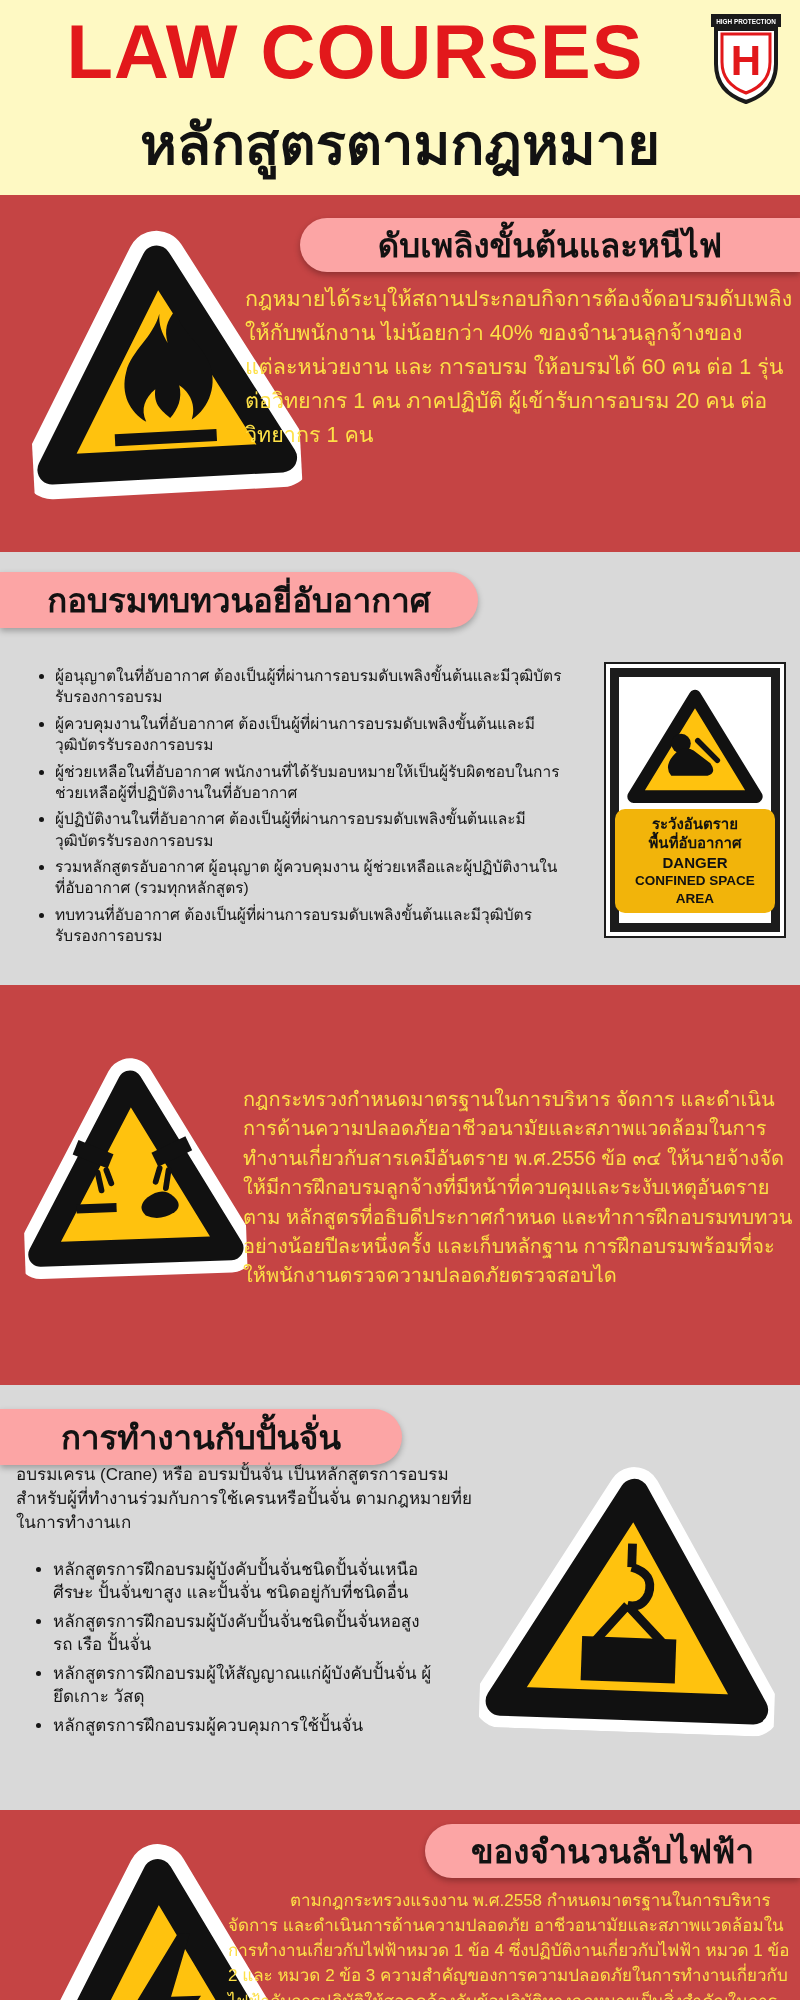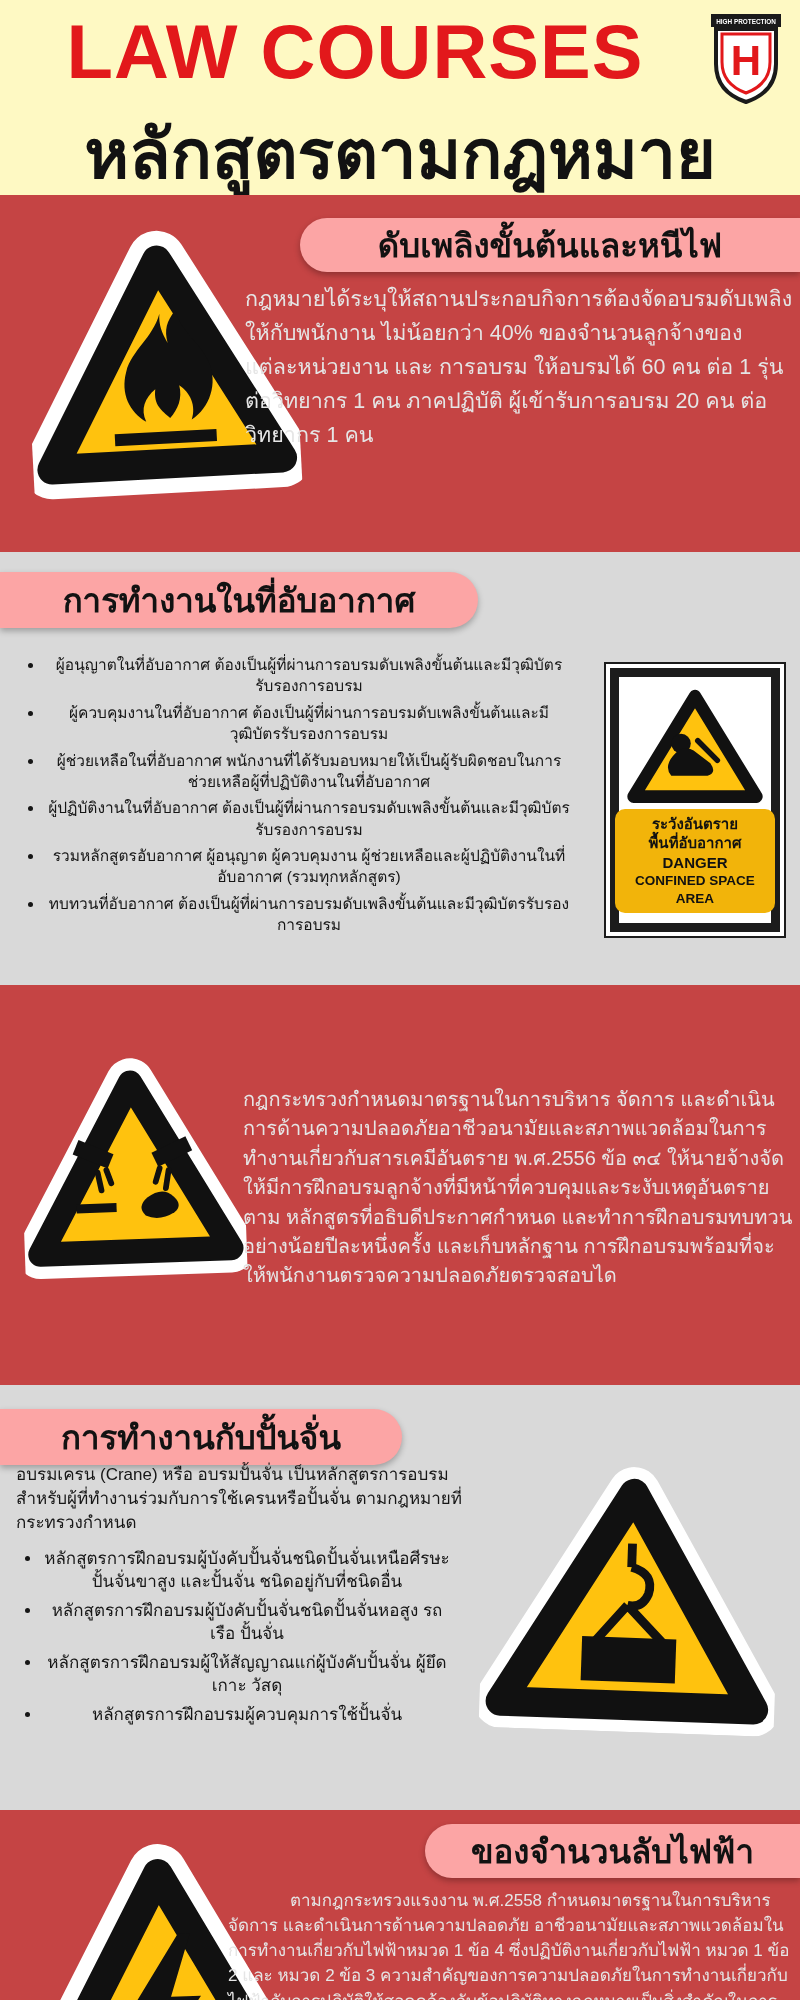--- a/index.html
+++ b/index.html
@@ -7,33 +7,33 @@
         font-family:"Liberation Sans","DejaVu Sans",sans-serif;}
   .sec{position:relative;width:800px;overflow:hidden;}
   .red{background:#c54444;}
   .gray{background:#d9d9d9;}
 
   
   .header{height:195px;background:#fef9c3;}
   .law-title{position:absolute;left:0;top:8px;width:710px;text-align:center;
              font-size:76px;font-weight:800;letter-spacing:1px;color:#e2181b;}
   .subtitle{position:absolute;left:0;top:100px;width:800px;text-align:center;
-            font-size:68px;font-weight:800;color:#121212;}
+            font-size:56px;font-weight:800;color:#121212;}
   .logo{position:absolute;right:18px;top:12px;}
 
   
   .pill{position:absolute;background:#fca5a5;display:flex;align-items:center;justify-content:center;
         font-weight:800;color:#121212;box-shadow:0 3px 6px rgba(0,0,0,.28);}
   .pill-left{border-radius:40px 0 0 40px;right:0;}
   .pill-right{border-radius:0 40px 40px 0;left:0;}
   .pill-txt{font-size:33px;white-space:nowrap;}
 
-  .body-txt{position:absolute;color:#e5e5e5;}
+  .body-txt{position:absolute;color:#fde047;}
   .dark-txt{color:#161616;}
-  ul.blist{margin:4px;padding:0 0 0 22px;text-align:center;}
+  ul.blist{margin:15px;padding:0 0 0 22px;}
   ul.blist li{margin-bottom:5px;}
   .warn-icon{position:absolute;}
 
   
   .sign{position:absolute;background:#fff;border:2px solid #1c1c1c;padding:4px;}
   .sign-inner{border:9px solid #1c1c1c;background:#fff;height:100%;box-sizing:border-box;
               display:flex;flex-direction:column;align-items:center;}
   .sign-yellow{background:#f2b40a;border-radius:10px;width:152px;margin-top:4px;
                padding:6px 4px;text-align:center;color:#111;}
   .sy-th{font-size:15px;font-weight:700;line-height:1.25;}
@@ -68,21 +68,21 @@
         <path d="M50 10 L93 86 L7 86 Z" fill="#ffc20e" stroke="#111" stroke-width="11" stroke-linejoin="round"></path>
         <path d="M50 30 c-3 9 -11 13 -13.5 21 c-2.6 8 .5 15 6.5 19 c-2 -5 0 -9 4 -12 c-1 6 2 8 5 11 c3 -3 5 -7 4 -12 c4 3 6 8 4 13 c7 -4 10.5 -13 7.5 -21 c-3 -8 -9.5 -11 -11.5 -20 c-3.5 4 -4.5 7 -3.5 12 c-2 -4 -3 -7 -2.5 -11 z" fill="#111"></path>
         <rect x="31" y="74" width="38" height="4.5" fill="#111"></rect>
       </svg>
     </div>
     <div class="body-txt" style="left:245px;top:88px;width:548px;font-size:21.5px;line-height:1.58;">กฎหมายได้ระบุให้สถานประกอบกิจการต้องจัดอบรมดับเพลิง ให้กับพนักงาน ไม่น้อยกว่า 40% ของจำนวนลูกจ้างของแต่ละหน่วยงาน และ การอบรม ให้อบรมได้ 60 คน ต่อ 1 รุ่น ต่อวิทยากร 1 คน ภาคปฏิบัติ ผู้เข้ารับการอบรม 20 คน ต่อวิทยากร 1 คน</div>
   </div>
 
   <div class="sec gray" style="height:433px;">
     <div class="pill pill-right" style="width:478px;top:20px;height:56px;">
-      <span class="pill-txt">การทำงานในที่อับอากาศ</span>
+      <span class="pill-txt">กอบรมทบทวนอยี่อับอากาศ</span>
     </div>
     <div class="body-txt dark-txt" style="left:18px;top:98px;width:560px;font-size:15.5px;line-height:1.38;">
       <ul class="blist">
         <li>ผู้อนุญาตในที่อับอากาศ ต้องเป็นผู้ที่ผ่านการอบรมดับเพลิงขั้นต้นและมีวุฒิบัตรรับรองการอบรม</li>
         <li>ผู้ควบคุมงานในที่อับอากาศ ต้องเป็นผู้ที่ผ่านการอบรมดับเพลิงขั้นต้นและมีวุฒิบัตรรับรองการอบรม</li>
         <li>ผู้ช่วยเหลือในที่อับอากาศ พนักงานที่ได้รับมอบหมายให้เป็นผู้รับผิดชอบในการช่วยเหลือผู้ที่ปฏิบัติงานในที่อับอากาศ</li>
         <li>ผู้ปฏิบัติงานในที่อับอากาศ ต้องเป็นผู้ที่ผ่านการอบรมดับเพลิงขั้นต้นและมีวุฒิบัตรรับรองการอบรม</li>
         <li>รวมหลักสูตรอับอากาศ ผู้อนุญาต ผู้ควบคุมงาน ผู้ช่วยเหลือและผู้ปฏิบัติงานในที่อับอากาศ (รวมทุกหลักสูตร)</li>
         <li>ทบทวนที่อับอากาศ ต้องเป็นผู้ที่ผ่านการอบรมดับเพลิงขั้นต้นและมีวุฒิบัตรรับรองการอบรม</li>
       </ul>
@@ -120,21 +120,21 @@
         </g>
       </svg>
     </div>
     <div class="body-txt" style="left:243px;top:100px;width:552px;font-size:20px;line-height:1.47;">กฎกระทรวงกำหนดมาตรฐานในการบริหาร จัดการ และดำเนินการด้านความปลอดภัยอาชีวอนามัยและสภาพแวดล้อมในการทำงานเกี่ยวกับสารเคมีอันตราย พ.ศ.2556 ข้อ ๓๔ ให้นายจ้างจัดให้มีการฝึกอบรมลูกจ้างที่มีหน้าที่ควบคุมและระงับเหตุอันตรายตาม หลักสูตรที่อธิบดีประกาศกำหนด และทำการฝึกอบรมทบทวนอย่างน้อยปีละหนึ่งครั้ง และเก็บหลักฐาน การฝึกอบรมพร้อมที่จะให้พนักงานตรวจความปลอดภัยตรวจสอบได</div>
   </div>
 
   <div class="sec gray" style="height:425px;">
     <div class="pill pill-right" style="width:402px;top:24px;height:56px;">
       <span class="pill-txt">การทำงานกับปั้นจั่น</span>
     </div>
-    <div class="body-txt dark-txt" style="left:16px;top:78px;width:456px;font-size:17px;line-height:1.42;">อบรมเครน (Crane) หรือ อบรมปั้นจั่น เป็นหลักสูตรการอบรมสำหรับผู้ที่ทำงานร่วมกับการใช้เครนหรือปั้นจั่น ตามกฎหมายที่กระทรวงกำหนด</div>
+    <div class="body-txt dark-txt" style="left:16px;top:78px;width:456px;font-size:17px;line-height:1.42;">อบรมเครน (Crane) หรือ อบรมปั้นจั่น เป็นหลักสูตรการอบรมสำหรับผู้ที่ทำงานร่วมกับการใช้เครนหรือปั้นจั่น ตามกฎหมายที่ยในการทำงานเก</div>
     <div class="body-txt dark-txt" style="left:16px;top:158px;width:440px;font-size:17px;line-height:1.38;">
       <ul class="blist">
         <li>หลักสูตรการฝึกอบรมผู้บังคับปั้นจั่นชนิดปั้นจั่นเหนือศีรษะ ปั้นจั่นขาสูง และปั้นจั่น ชนิดอยู่กับที่ชนิดอื่น</li>
         <li>หลักสูตรการฝึกอบรมผู้บังคับปั้นจั่นชนิดปั้นจั่นหอสูง รถ เรือ ปั้นจั่น</li>
         <li>หลักสูตรการฝึกอบรมผู้ให้สัญญาณแก่ผู้บังคับปั้นจั่น ผู้ยึดเกาะ วัสดุ</li>
         <li>หลักสูตรการฝึกอบรมผู้ควบคุมการใช้ปั้นจั่น</li>
       </ul>
     </div>
     <div class="warn-icon" style="right:22px;top:82px;transform:rotate(2deg);">
       <svg width="295" height="265" viewBox="0 0 100 90">

